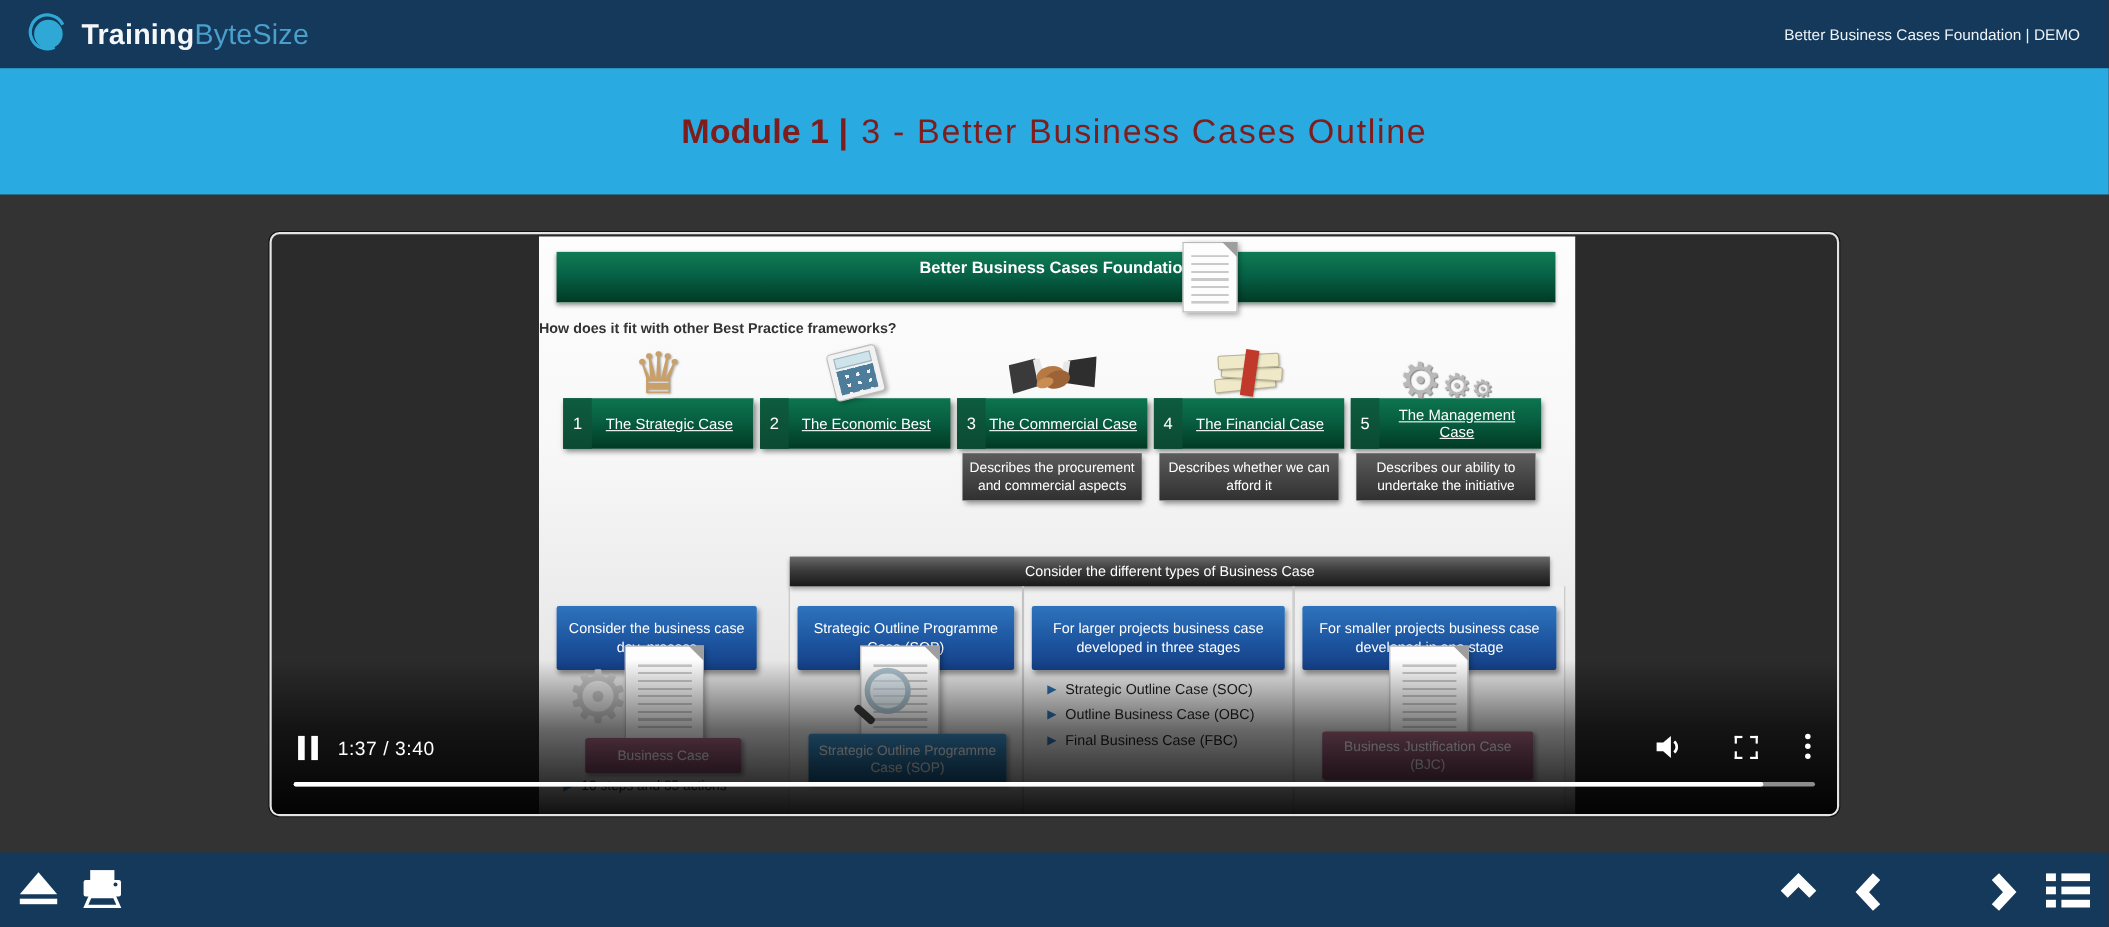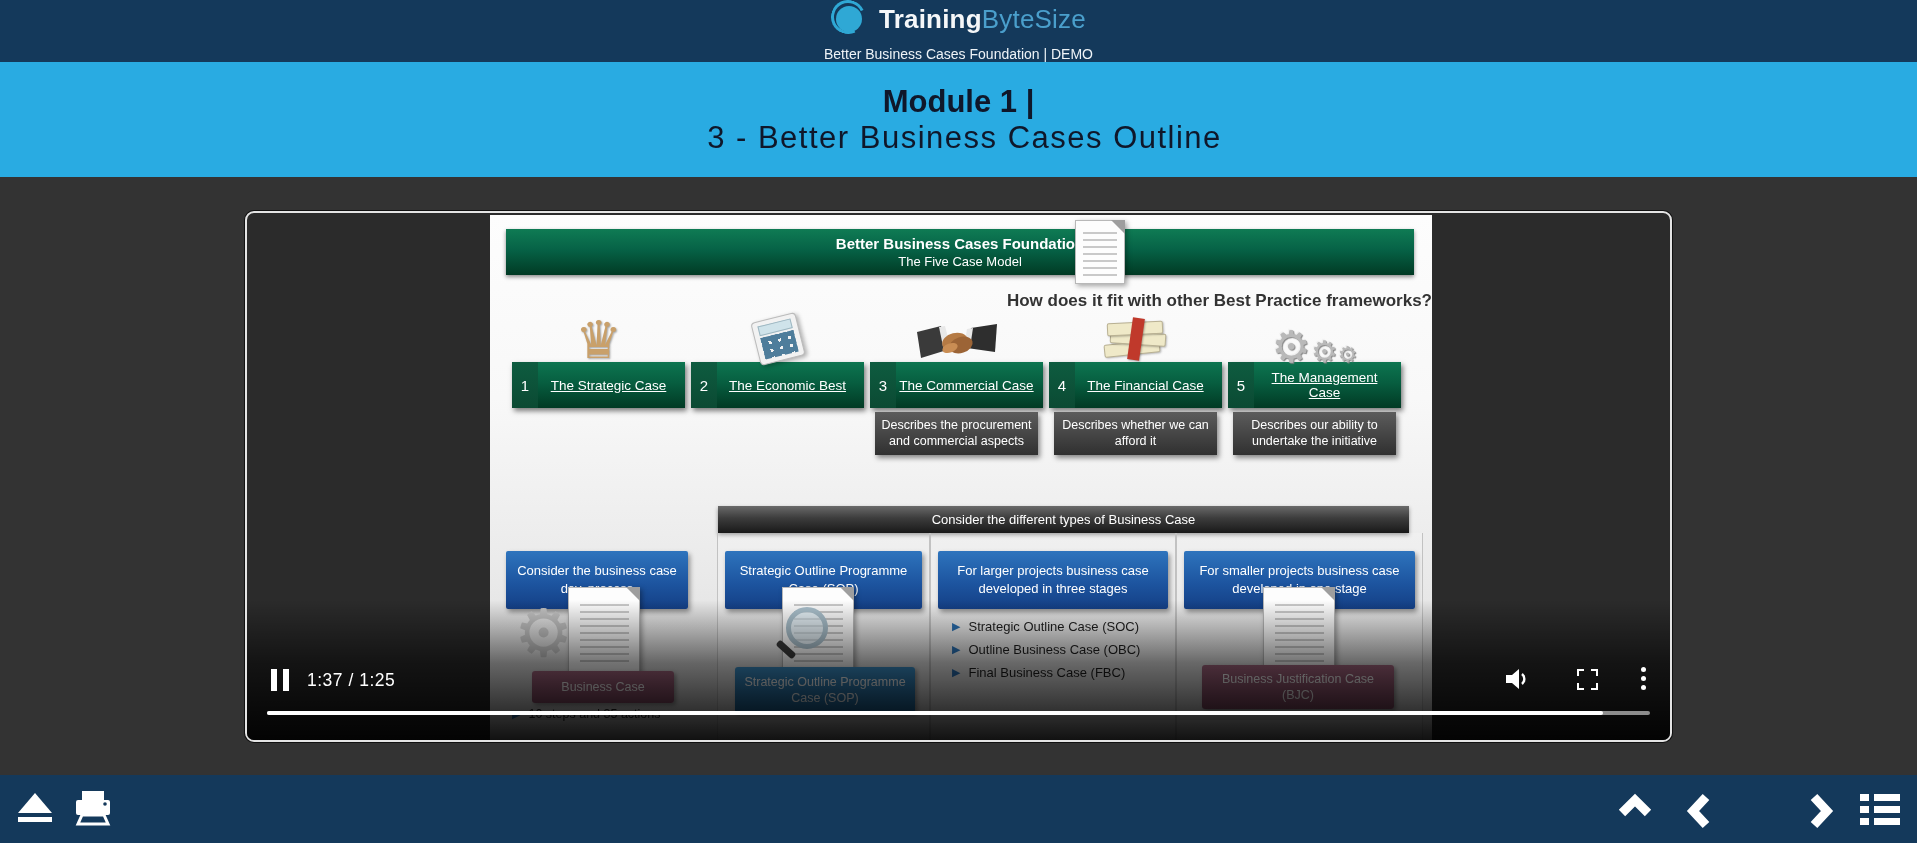--- a/index.html
+++ b/index.html
@@ -9,35 +9,35 @@
     --maroon-top:#a86882; --maroon-bot:#8a4e69;
     --soplabel-top:#3e93cc; --soplabel-bot:#1f6ca3;
     --bullet-blue:#2a6fb0;
   }
   *{margin:0;padding:0;box-sizing:border-box;}
   html,body{width:1917px;height:843px;overflow:hidden;background:var(--stage);
     font-family:"Liberation Sans", sans-serif;}
 
   
   .header{position:absolute;left:0;top:0;width:1917px;height:62px;background:var(--navy);
-    display:flex;align-items:center;justify-content:space-between;padding:0 40px;flex-direction:column;}
+    display:flex;align-items:center;justify-content:space-between;padding:0 26px;}
   .logo{display:flex;align-items:center;gap:10px;cursor:pointer;}
   .logo-mark{position:relative;width:38px;height:38px;}
   .logo-ring{position:absolute;left:0;top:0;width:34px;height:34px;border:3px solid #2fa8d5;
     border-radius:50%;border-right-color:transparent;transform:rotate(20deg);}
   .logo-dot{position:absolute;left:5px;top:6px;width:26px;height:26px;border-radius:50%;
     background:#2fa8d5;}
   .logo-text{font-size:26px;letter-spacing:.2px;}
   .logo-text .t1{color:#f5f7f9;font-weight:bold;}
   .logo-text .t2{color:#4a9fcc;font-weight:normal;}
   .header-title{color:#eef3f7;font-size:14px;}
 
   
   .banner{position:absolute;left:0;top:62px;width:1917px;height:115px;background:var(--banner-blue);
-    display:flex;align-items:center;justify-content:center;color:#0f172a;font-size:31px;flex-direction:column;}
+    display:flex;align-items:center;justify-content:center;color:#7f1d1d;font-size:31px;}
   .banner .bold{font-weight:bold;}
   .banner .light{font-weight:normal;letter-spacing:1.5px;margin-left:12px;}
 
   
   .stage{position:absolute;left:0;top:177px;width:1917px;height:598px;background:var(--stage);}
   .player{position:absolute;left:245px;top:34px;width:1427px;height:531px;background:#2b2b2b;
     border:2px solid #e4e4e4;border-radius:9px;overflow:hidden;box-shadow:0 0 0 1px #111;}
   .video-surface{position:absolute;inset:0;}
 
   
@@ -48,22 +48,22 @@
     color:#fff;box-shadow:0 2px 4px rgba(0,0,0,.45);padding-top:6px;}
   .slide-header .l1{font-size:15px;font-weight:bold;}
   .slide-header .l2{font-size:13px;margin-top:2px;}
   .doc{background:#fdfdfd;border:1px solid #b8b8b8;box-shadow:2px 2px 5px rgba(0,0,0,.35);
     position:absolute;}
   .doc::before{content:"";position:absolute;right:-1px;top:-1px;border-style:solid;
     border-width:0 14px 14px 0;border-color:transparent #9e9e9e transparent transparent;}
   .doc .lines{position:absolute;left:15%;right:15%;top:18%;bottom:12%;
     background:repeating-linear-gradient(180deg,#c9c9c9 0 2px,transparent 2px 7px);}
   .doc-title{left:585px;top:5px;width:50px;height:64px;z-index:3;}
-  .question{position:absolute;left:0;top:76px;width:100%;text-align:right;
-    font-size:17px;font-weight:bold;color:#333;}
+  .question{position:absolute;left:0;top:76px;width:100%;text-align:left;
+    font-size:13px;font-weight:bold;color:#333;}
 
   
   .case-col{position:absolute;top:96px;width:173px;height:250px;}
   .case-icon{position:absolute;left:0;top:0;width:173px;height:53px;
     display:flex;align-items:flex-end;justify-content:center;z-index:2;}
   .case-bar{position:absolute;left:0;top:51px;width:173px;height:46px;
     background:linear-gradient(180deg,var(--green-top) 0%,#075e40 45%,var(--green-bot) 100%);
     box-shadow:2px 3px 5px rgba(0,0,0,.5);display:flex;align-items:center;}
   .case-num{width:26px;height:100%;background:linear-gradient(180deg,#0e5c40,var(--green-tab));
     color:#fff;font-size:15px;display:flex;align-items:center;justify-content:center;}
@@ -190,21 +190,20 @@
   <span class="light">3 - Better Business Cases Outline</span>
 </div>
 
 <div class="stage">
   <div class="player">
     <div class="video-surface"></div>
 
     <div class="slide">
       <div class="slide-header">
         <div class="l1">Better Business Cases Foundation</div>
-        <div class="l2">The Five Case Model</div>
       </div>
       <div class="doc doc-title">
           <span class="lines"></span>
         </div>
       <div class="question">How does it fit with other Best Practice frameworks?</div>
 
       <div class="case-col" style="left:22px">
         <div class="case-icon">
             <span class="chess-queen">♛</span>
           </div>
@@ -314,21 +313,21 @@
         </div>
       <div class="case-label maroon lab-d">Business Justification Case (BJC)</div>
     </div>
 
     <div class="shade"></div>
     <div class="controls">
       <div class="pause">
           <span></span>
           <span></span>
         </div>
-      <div class="time">1:37 / 1:25</div>
+      <div class="time">1:37 / 3:40</div>
       <div class="vol">
         <svg width="26" height="24" viewBox="0 0 26 24">
           <polygon points="1,8 7,8 14,2 14,22 7,16 1,16" fill="#fff"></polygon>
           <path d="M17 7 A6.5 6.5 0 0 1 17 17" stroke="#fff" stroke-width="2.4" fill="none"></path>
         </svg>
       </div>
       <div class="fs">
         <i class="c1"></i>
           <i class="c2"></i>
           <i class="c3"></i>

